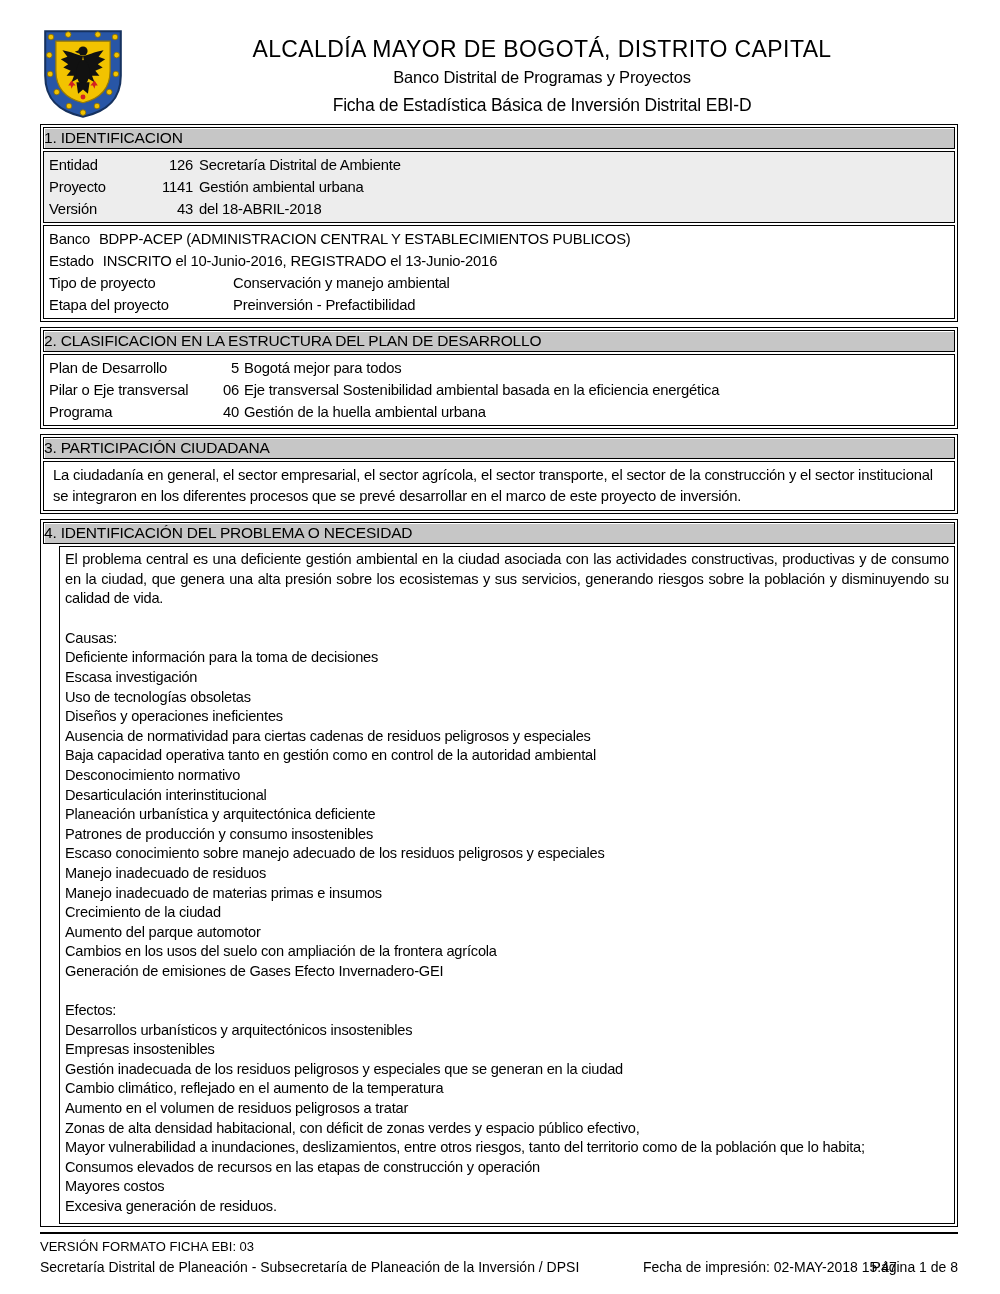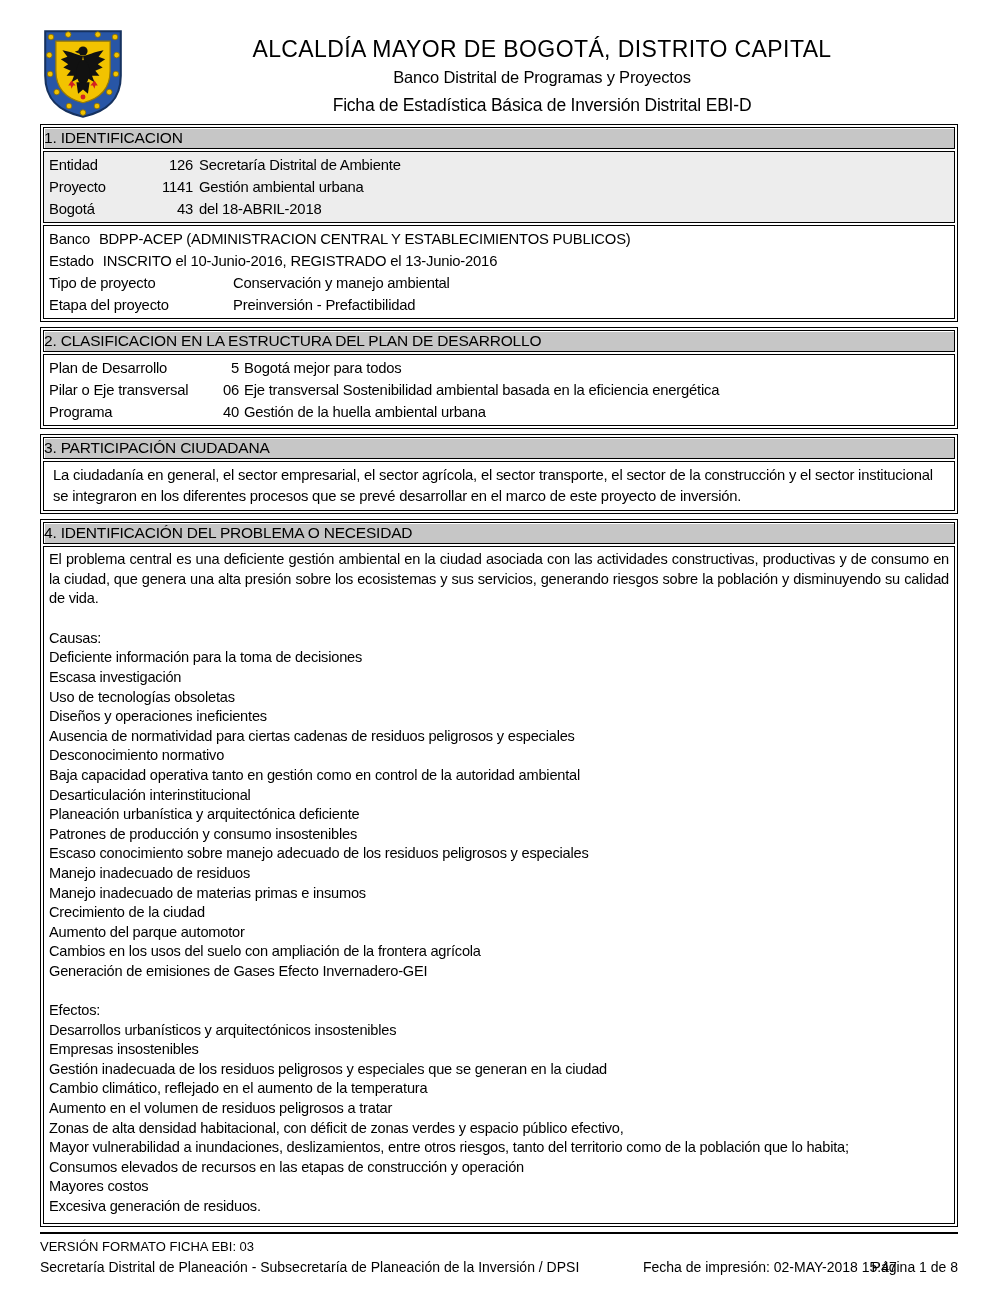--- a/index.html
+++ b/index.html
@@ -27,21 +27,21 @@
   .shaded{background:var(--box_shade,#ededed);}
   .g3{display:grid;grid-template-columns:110px 34px 1fr;}
   .g3 .num{text-align:right;}
   .g3 .val{padding-left:6px;}
   .g3b{display:grid;grid-template-columns:160px 30px 1fr;}
   .g3b .num{text-align:right;}
   .g3b .val{padding-left:5px;}
   .g2{display:grid;grid-template-columns:184px 1fr;}
   .inline-row .lbl{margin-right:5px;}
   .para{margin:0;padding:1px 4px;line-height:21px;}
-  .sec4-box{line-height:19.6px;font-size:14.6px;padding:3px 5px 6px 5px;}
+  .sec4-box{line-height:19.6px;font-size:14.6px;padding:3px 5px 6px 5px;margin-left:16px;}
   .intro{margin:0 0 20px 0;text-align:justify;}
   .blank-gap{height:19.6px;}
   .list .line{white-space:normal;}
   
   .footer{margin-top:1px;}
   .f-rule{border-top:2.5px solid #000;margin-top:2px;}
   .f-version{font-size:13px;letter-spacing:0;margin-top:5px;line-height:16px;}
   .f-small{font-size:14px;letter-spacing:0;line-height:16px;margin-top:4px;}
   .f-line{position:relative;height:17px;}
   .f-fecha{position:absolute;left:603px;top:0;}
@@ -98,21 +98,21 @@
       <span class="lbl">Entidad</span>
       <span class="num">126</span>
       <span class="val">Secretaría Distrital de Ambiente</span>
     </div>
     <div class="g3">
       <span class="lbl">Proyecto</span>
       <span class="num">1141</span>
       <span class="val">Gestión ambiental urbana</span>
     </div>
     <div class="g3">
-      <span class="lbl">Bogotá</span>
+      <span class="lbl">Versión</span>
       <span class="num">43</span>
       <span class="val">del 18-ABRIL-2018</span>
     </div>
   </div>
   <div class="sec-box">
     <div class="inline-row">
       <span class="lbl">Banco</span>
       <span>BDPP-ACEP (ADMINISTRACION CENTRAL Y ESTABLECIMIENTOS PUBLICOS)</span>
     </div>
     <div class="inline-row">
@@ -162,22 +162,22 @@
   <div class="sec-head">4. IDENTIFICACIÓN DEL PROBLEMA O NECESIDAD</div>
   <div class="sec-box sec4-box">
     <p class="intro">El problema central es una deficiente gestión ambiental en la ciudad asociada con las actividades constructivas, productivas y de consumo en la ciudad, que genera una alta presión sobre los ecosistemas y sus servicios,  generando riesgos sobre la población y disminuyendo su calidad de vida.</p>
     <div>Causas:</div>
     <div class="list">
         <div class="line">Deficiente información para la toma de decisiones</div>
         <div class="line">Escasa investigación</div>
         <div class="line">Uso de tecnologías obsoletas</div>
         <div class="line">Diseños y operaciones ineficientes</div>
         <div class="line">Ausencia de normatividad para ciertas cadenas de residuos peligrosos y especiales</div>
+        <div class="line">Baja capacidad operativa tanto en gestión como en control de la autoridad ambiental</div>
         <div class="line">Desconocimiento normativo</div>
-        <div class="line">Baja capacidad operativa tanto en gestión como en control de la autoridad ambiental</div>
         <div class="line">Desarticulación interinstitucional</div>
         <div class="line">Planeación urbanística y arquitectónica deficiente</div>
         <div class="line">Patrones de producción y consumo insostenibles</div>
         <div class="line">Escaso conocimiento sobre manejo adecuado de los residuos peligrosos y especiales</div>
         <div class="line">Manejo inadecuado de residuos</div>
         <div class="line">Manejo inadecuado de materias primas e insumos</div>
         <div class="line">Crecimiento de la ciudad</div>
         <div class="line">Aumento del parque automotor</div>
         <div class="line">Cambios en los usos del suelo con ampliación de la frontera agrícola</div>
         <div class="line">Generación de emisiones de Gases Efecto Invernadero-GEI</div>

